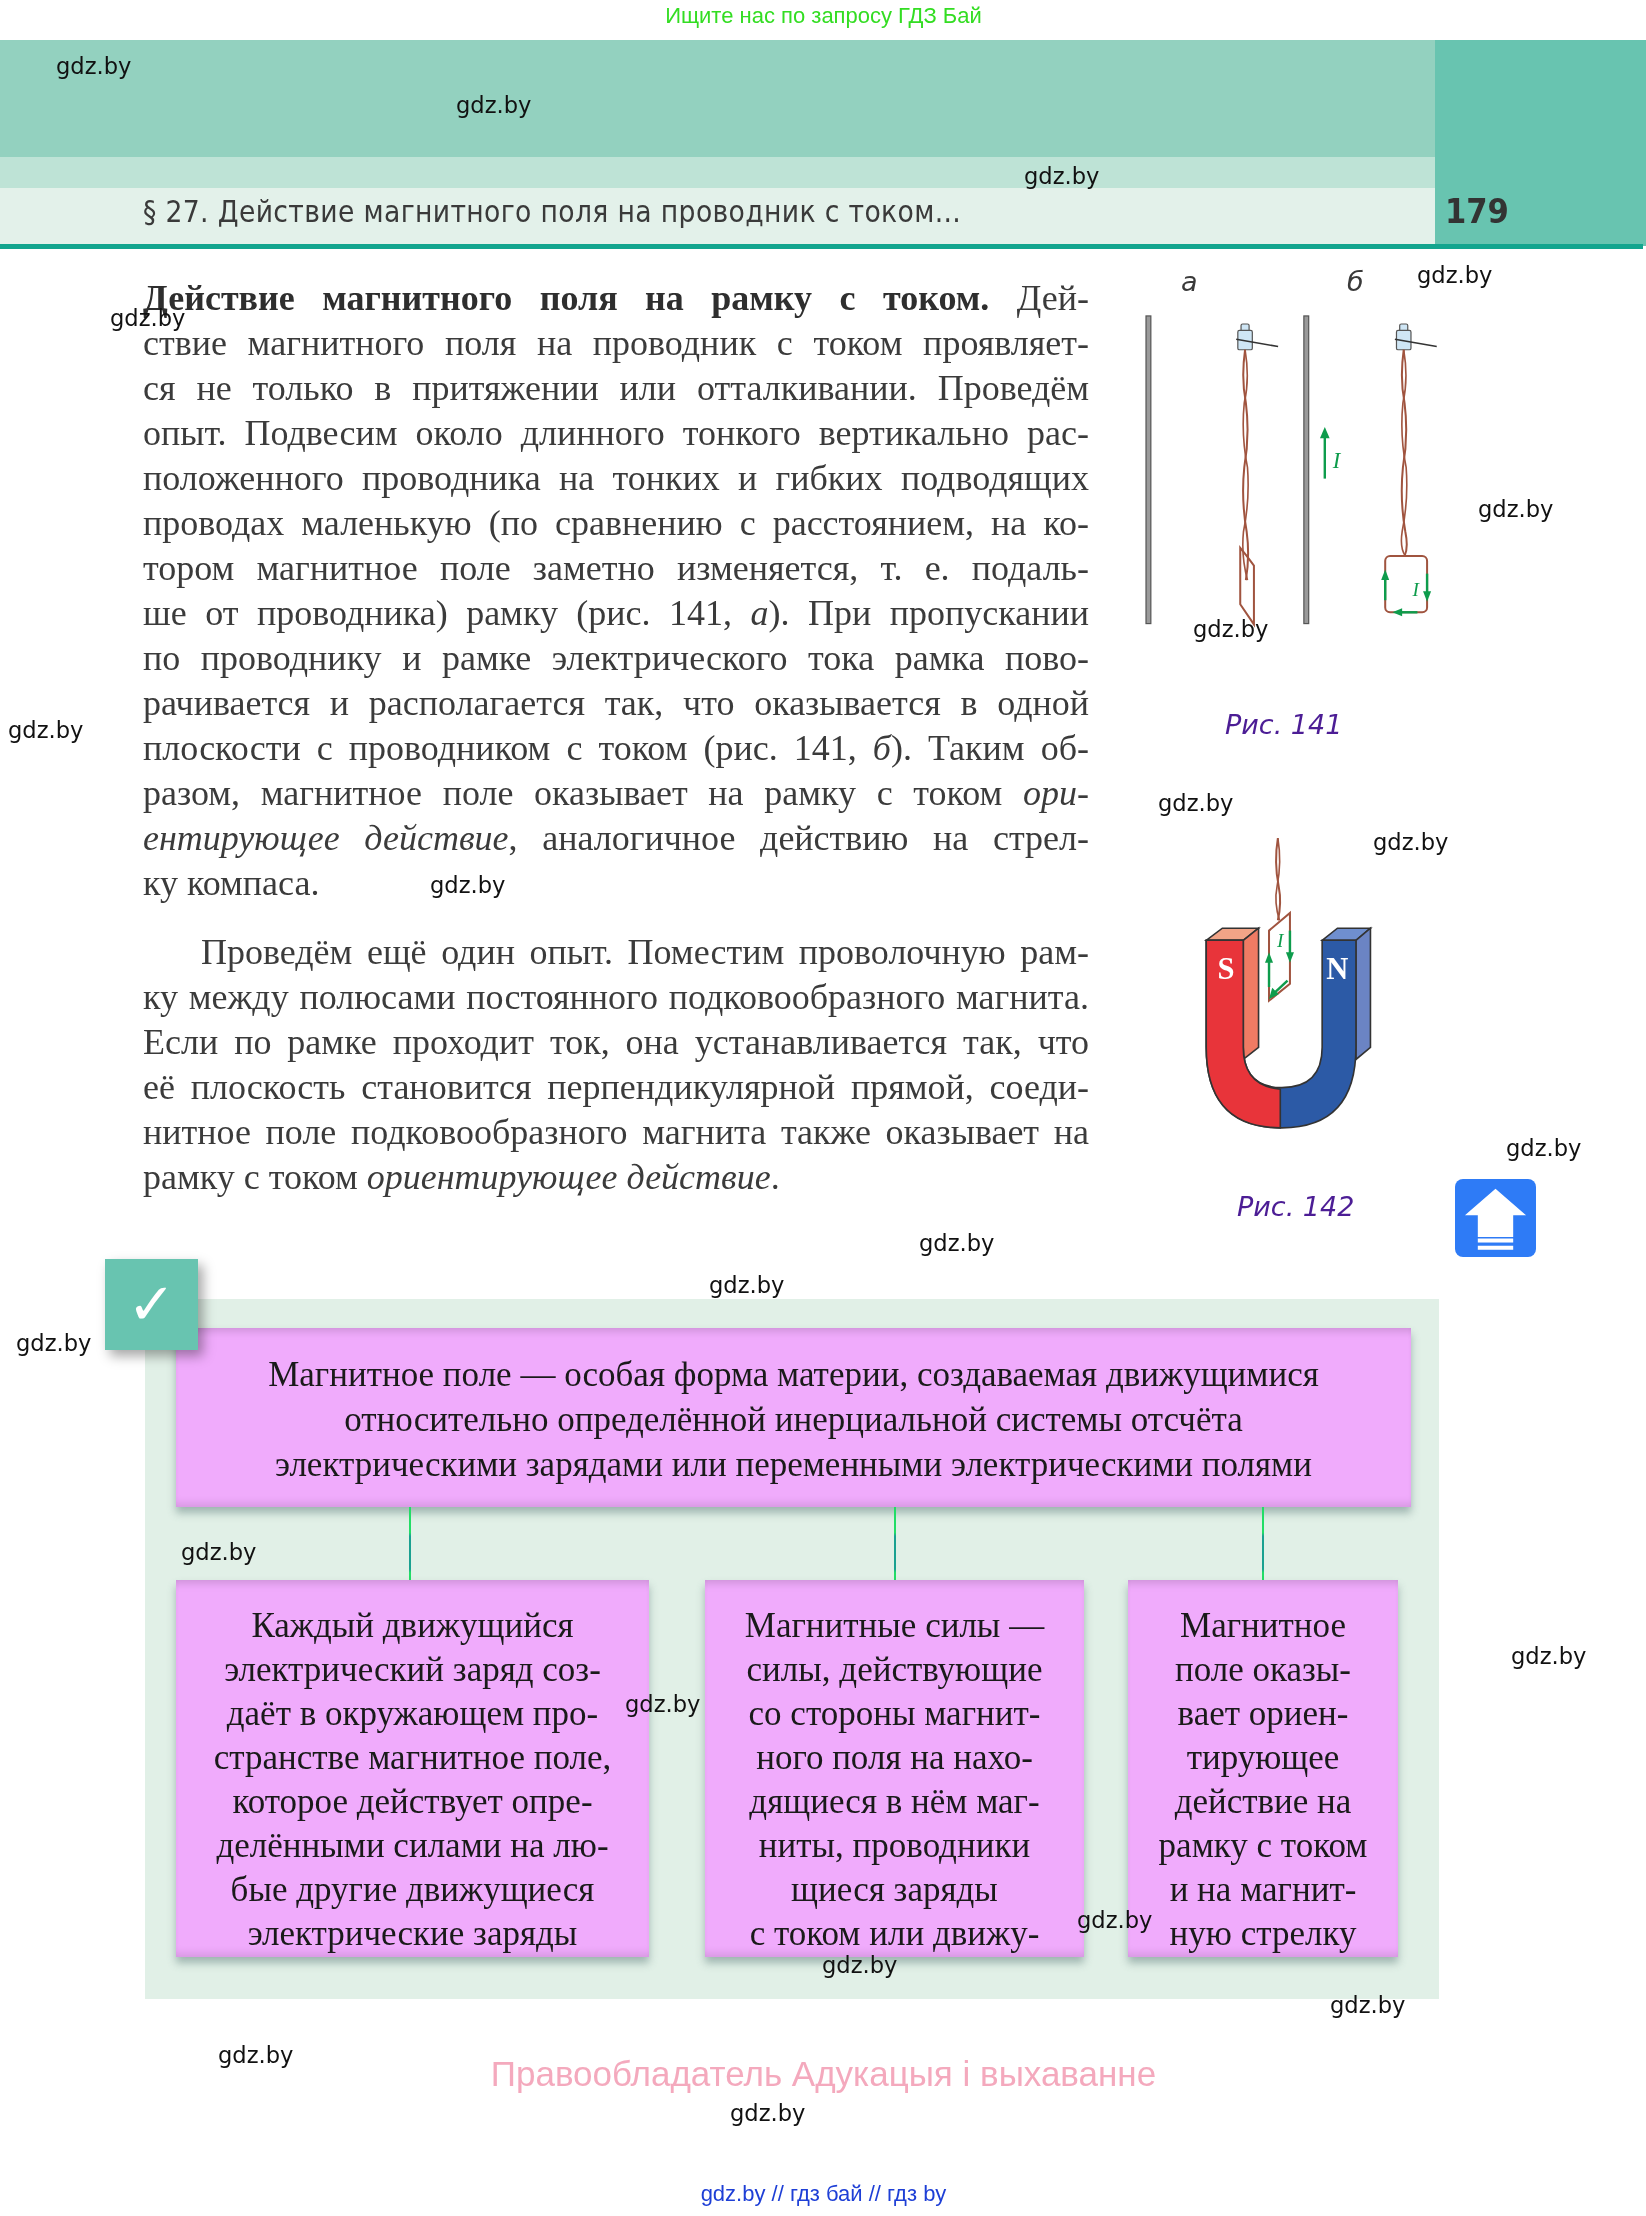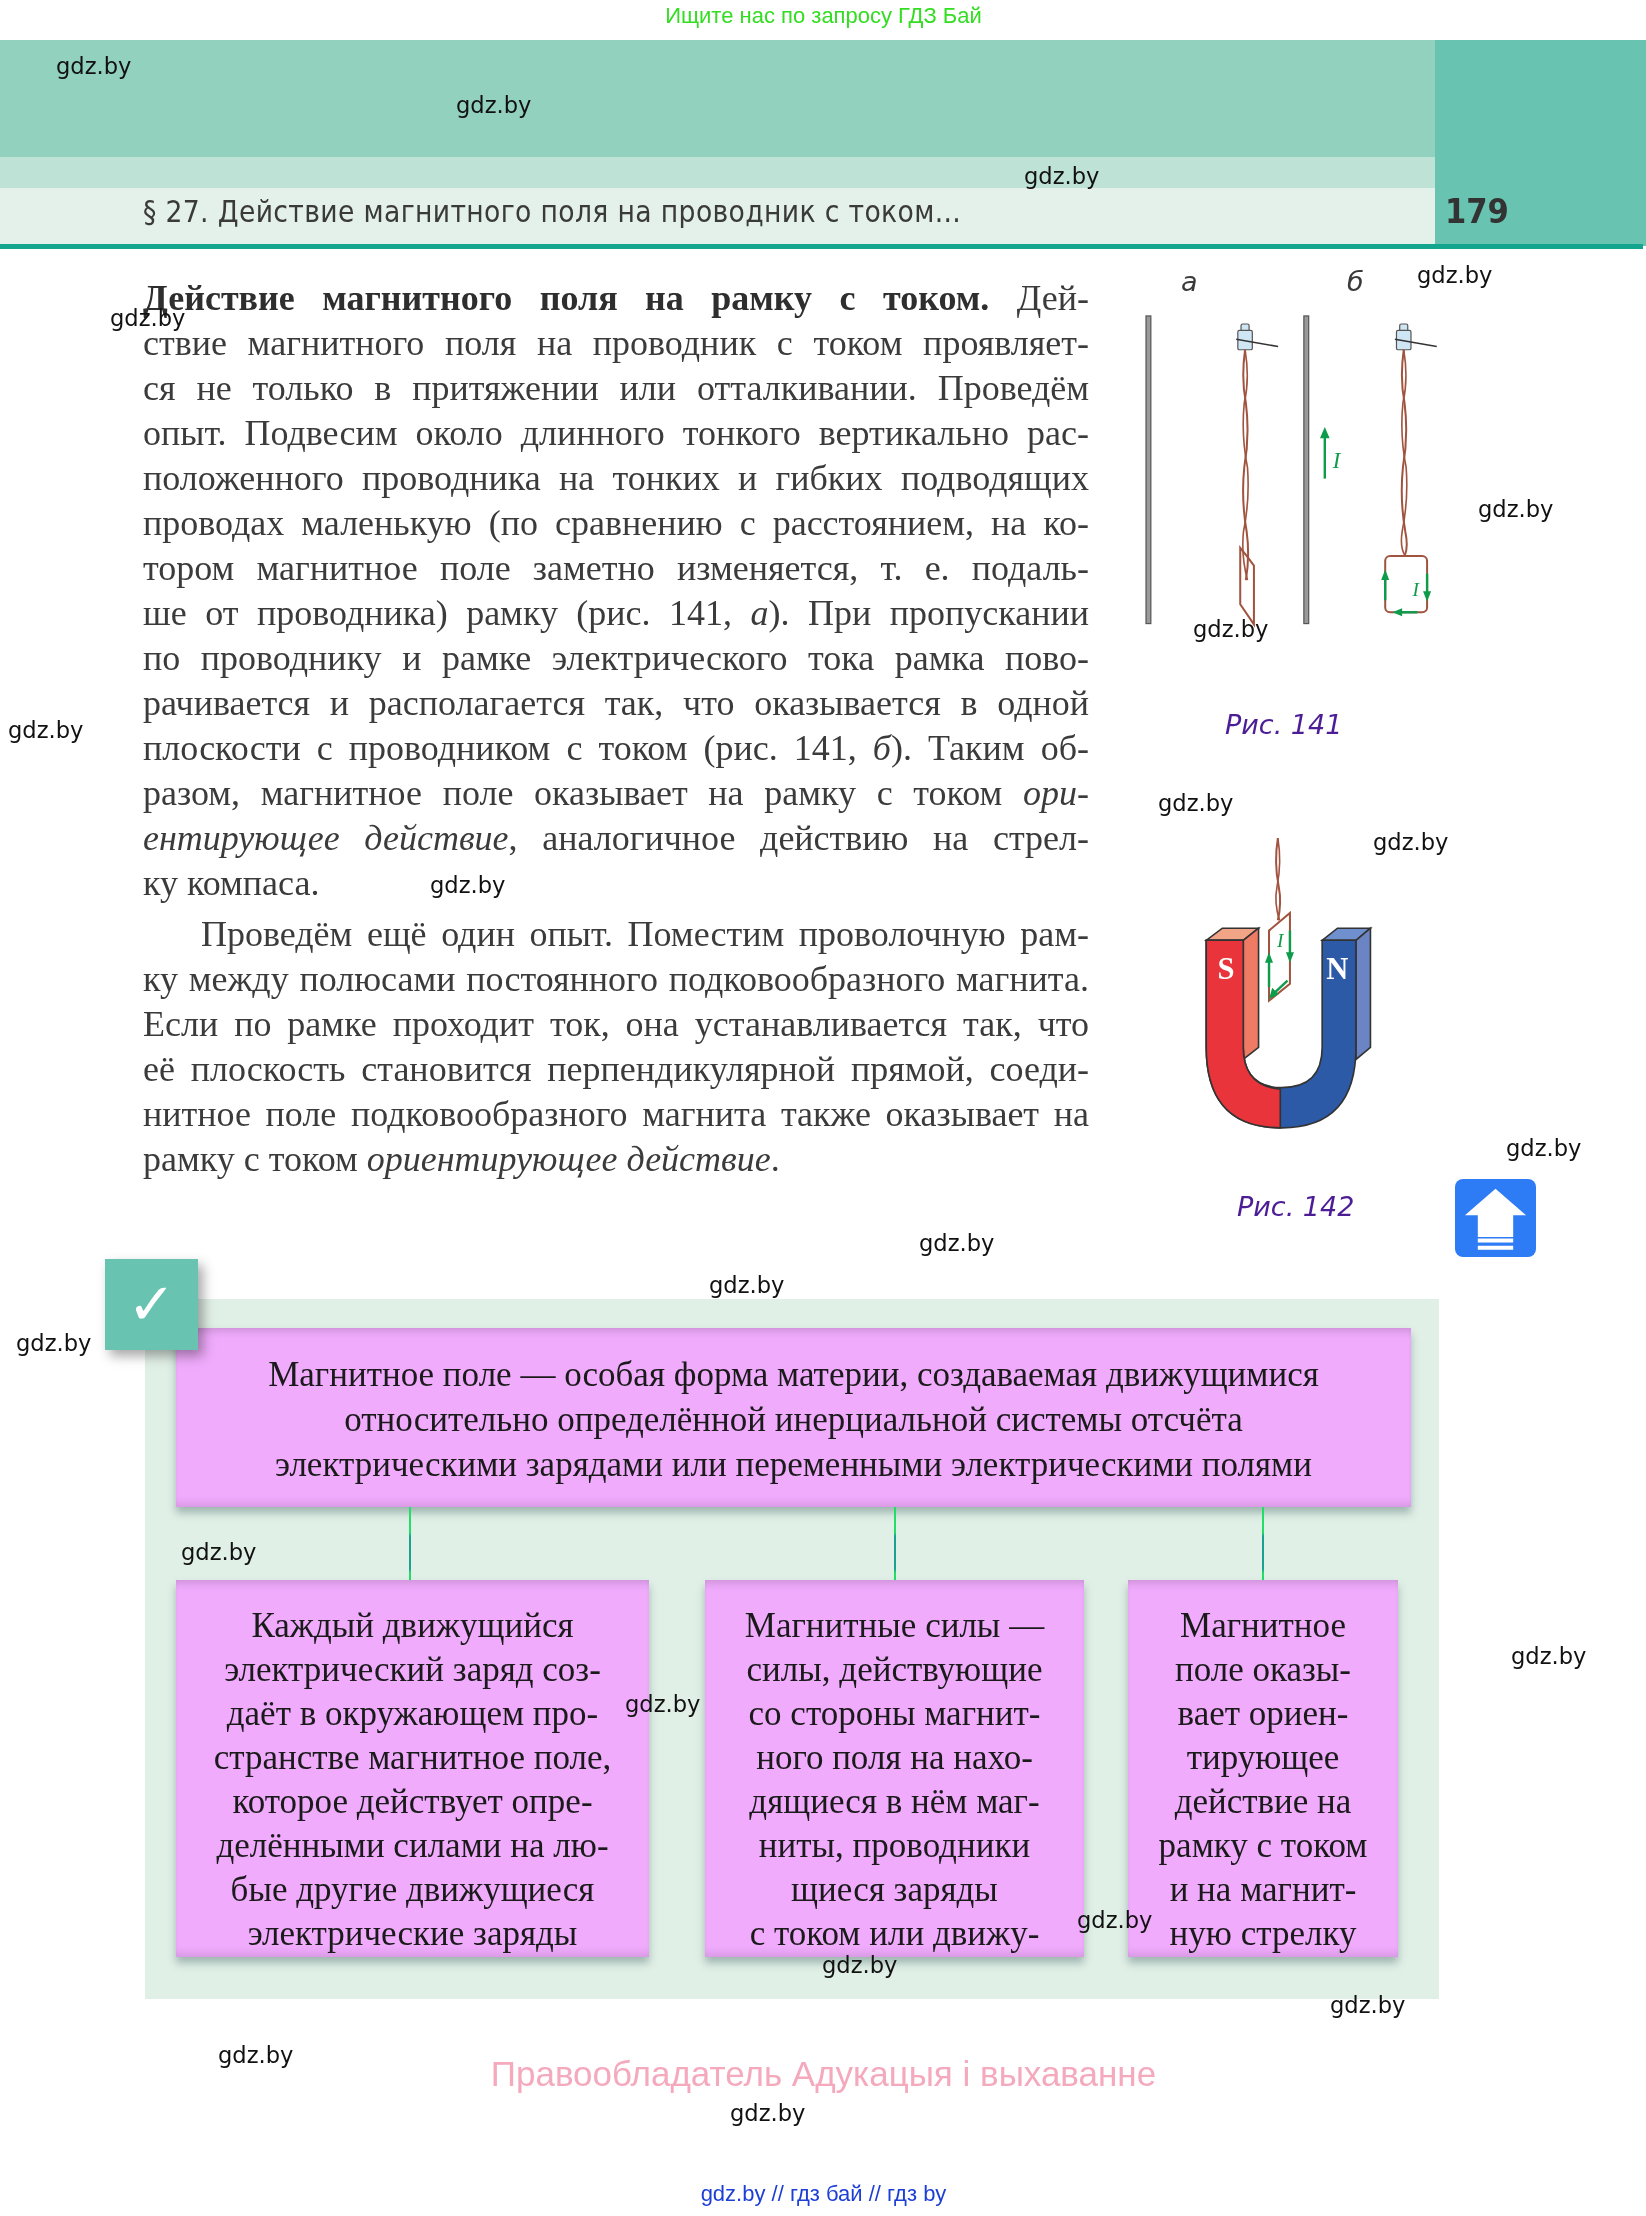--- a/index.html
+++ b/index.html
@@ -18,21 +18,21 @@
   .page-number { left: 1445px; top: 191px; font-family: "DejaVu Sans", sans-serif; font-weight: bold; font-size: 34px; color: #333; transform: scaleX(0.9); transform-origin: left center; }
 
   .wm { font-family: "DejaVu Sans", sans-serif; font-size: 22.6px; color: #111; white-space: nowrap; z-index: 20; }
 
   .body-text { left: 143px; top: 276px; width: 946px; font-size: 36px; line-height: 45px; color: #3b3b3b; }
   .para { text-align: justify; text-align-last: left; }
   .para .line { display: block; text-align: justify; text-align-last: justify; white-space: nowrap; overflow: visible; }
   .para .line.last { text-align-last: left; }
   .bold { font-weight: bold; color: #2e2e2e; }
   .it { font-style: italic; }
-  .indent { padding-left: 58px; }
+  .indent { padding-left: 58px; margin-top: 18px; }
   .para-gap { height: 6.4px; }
 
   .fig-label { font-family: "DejaVu Sans", sans-serif; font-style: italic; font-size: 27px; color: #3a3a3a; }
   .fig-caption { font-family: "DejaVu Sans", sans-serif; font-style: italic; font-size: 27px; color: #4c1d95; }
 
   .up-button { left: 1455px; top: 1179px; width: 81px; height: 78px; background: #2e7bf6; border-radius: 8px; cursor: pointer; }
 
   .check-box { left: 105px; top: 1259px; width: 93px; height: 91px; background: #68c4b0; box-shadow: 4.8px 6.4px 11.3px rgba(0,0,0,0.35); z-index: 5; }
   .green-panel { left: 145px; top: 1299px; width: 1294px; height: 700px; background: #e1f0e7; }
   .card { background: #f0abfc; box-shadow: 0 6.4px 8px rgba(80,110,110,0.45), inset 0 -8px 8px -4.8px rgba(0,0,0,0.12), inset 0 9.7px 8px -6.4px rgba(0,0,0,0.15); color: #1a1a1a; text-align: center; }

